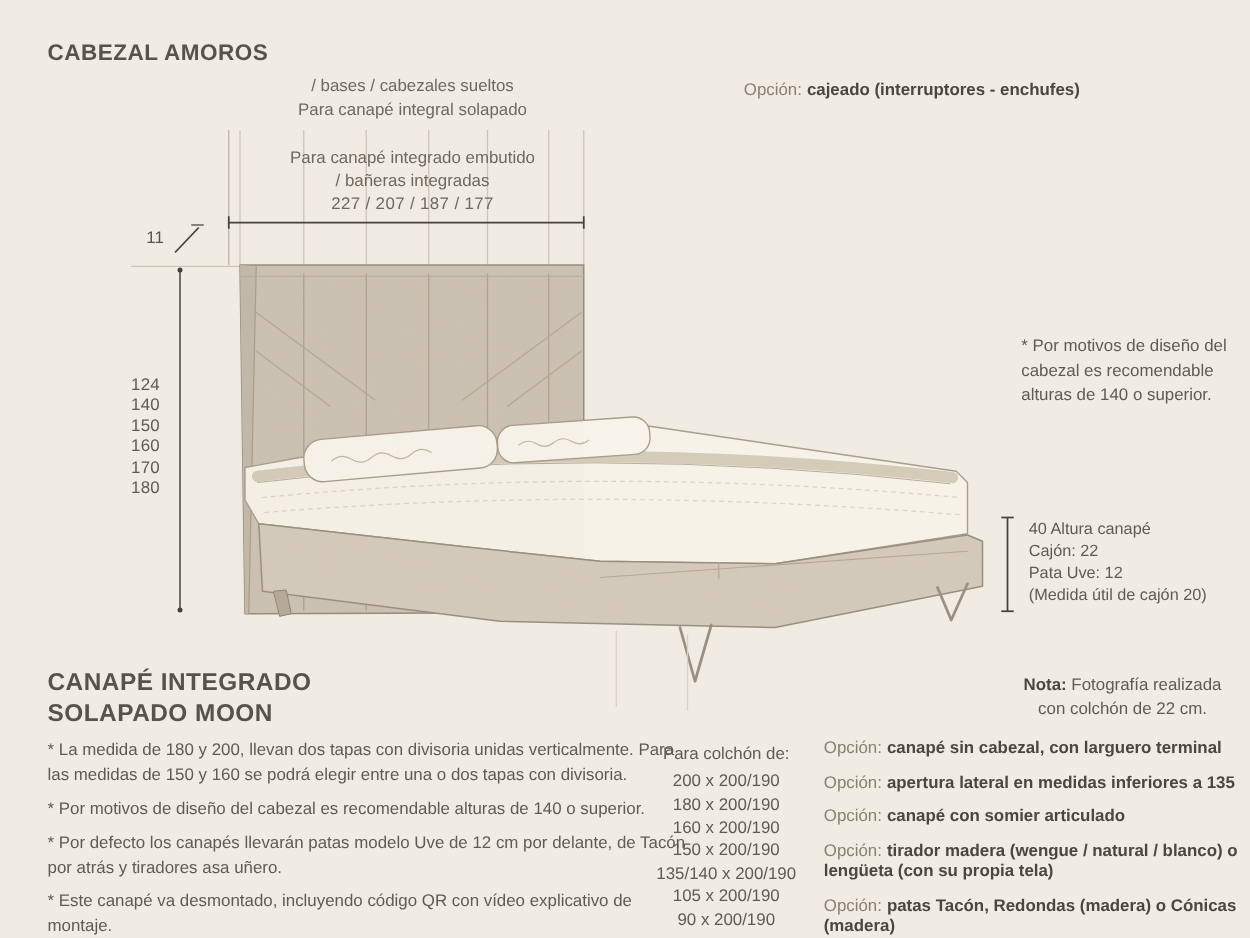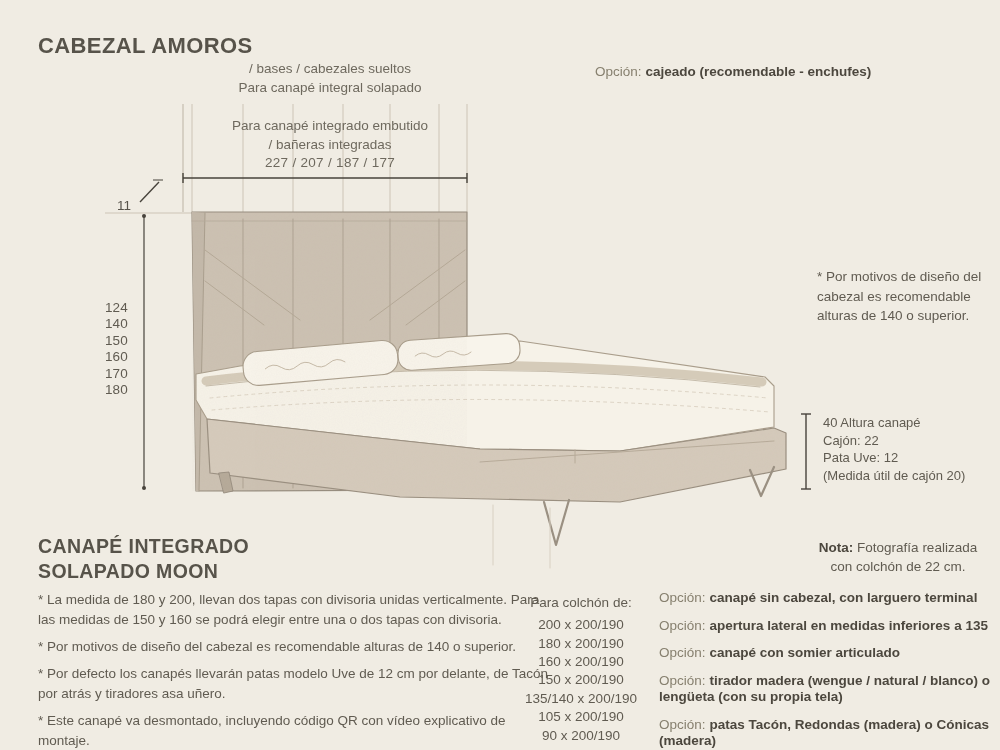--- a/index.html
+++ b/index.html
@@ -2,21 +2,21 @@
 <html><head>
 <meta charset="utf-8">
 <style>
   html,body{margin:0;padding:0;background:#f0ece3;}
   #page{
     position:relative;width:1000px;height:750px;background:#f0ece3;
     font-family:"Liberation Sans",sans-serif;color:#605b51;overflow:hidden;
   }
   #sketch{position:absolute;left:0;top:0;z-index:0;}
   .txt{position:absolute;z-index:1;font-size:13.5px;line-height:1.42;}
-  .page-title{font-size:22px;font-weight:700;letter-spacing:.4px;color:#57534a;}
+  .page-title{font-size:18px;font-weight:700;letter-spacing:.4px;color:#57534a;}
   .dim-block{width:330px;text-align:center;color:#6e695e;line-height:18.5px;}
   .dim-values{letter-spacing:.3px;}
   .opt-label{color:#87806f;margin-right:4px;}
   .opt b, b{color:#4c473e;font-weight:700;}
   .heights{width:60px;text-align:right;line-height:16.4px;letter-spacing:.2px;}
   .heights span{display:block;}
   .note-right{line-height:19.5px;margin-top:25px;}
   .canape-spec{font-size:13px;line-height:17.5px;}
   .canape-spec span{display:block;}
   .nota{width:180px;text-align:center;line-height:18.5px;}
@@ -146,24 +146,24 @@
     <div>Para canapé integral solapado</div>
   </div>
 
   <div class="txt dim-block" style="left:165px;top:117px;text-align:center;">
     <div>Para canapé integrado embutido</div>
     <div>/ bañeras integradas</div>
     <div class="dim-values">227 / 207 / 187 / 177</div>
   </div>
 
   <div class="txt" style="left:595px;top:62px;">
-    <span class="opt-label">Opción:</span><b>cajeado (recomendable - enchufes)</b>
-  </div>
-
-  <div class="txt" style="left:117px;top:196px;color:#57534a;">11</div>
+    <span class="opt-label">Opción:</span><b>cajeado (interruptores - enchufes)</b>
+  </div>
+
+  <div class="txt" style="left:117px;top:180px;color:#57534a;">11</div>
 
   <div class="txt heights" style="left:68px;top:300px;">
     <span>124</span>
     <span>140</span>
     <span>150</span>
     <span>160</span>
     <span>170</span>
     <span>180</span>
   </div>
 

